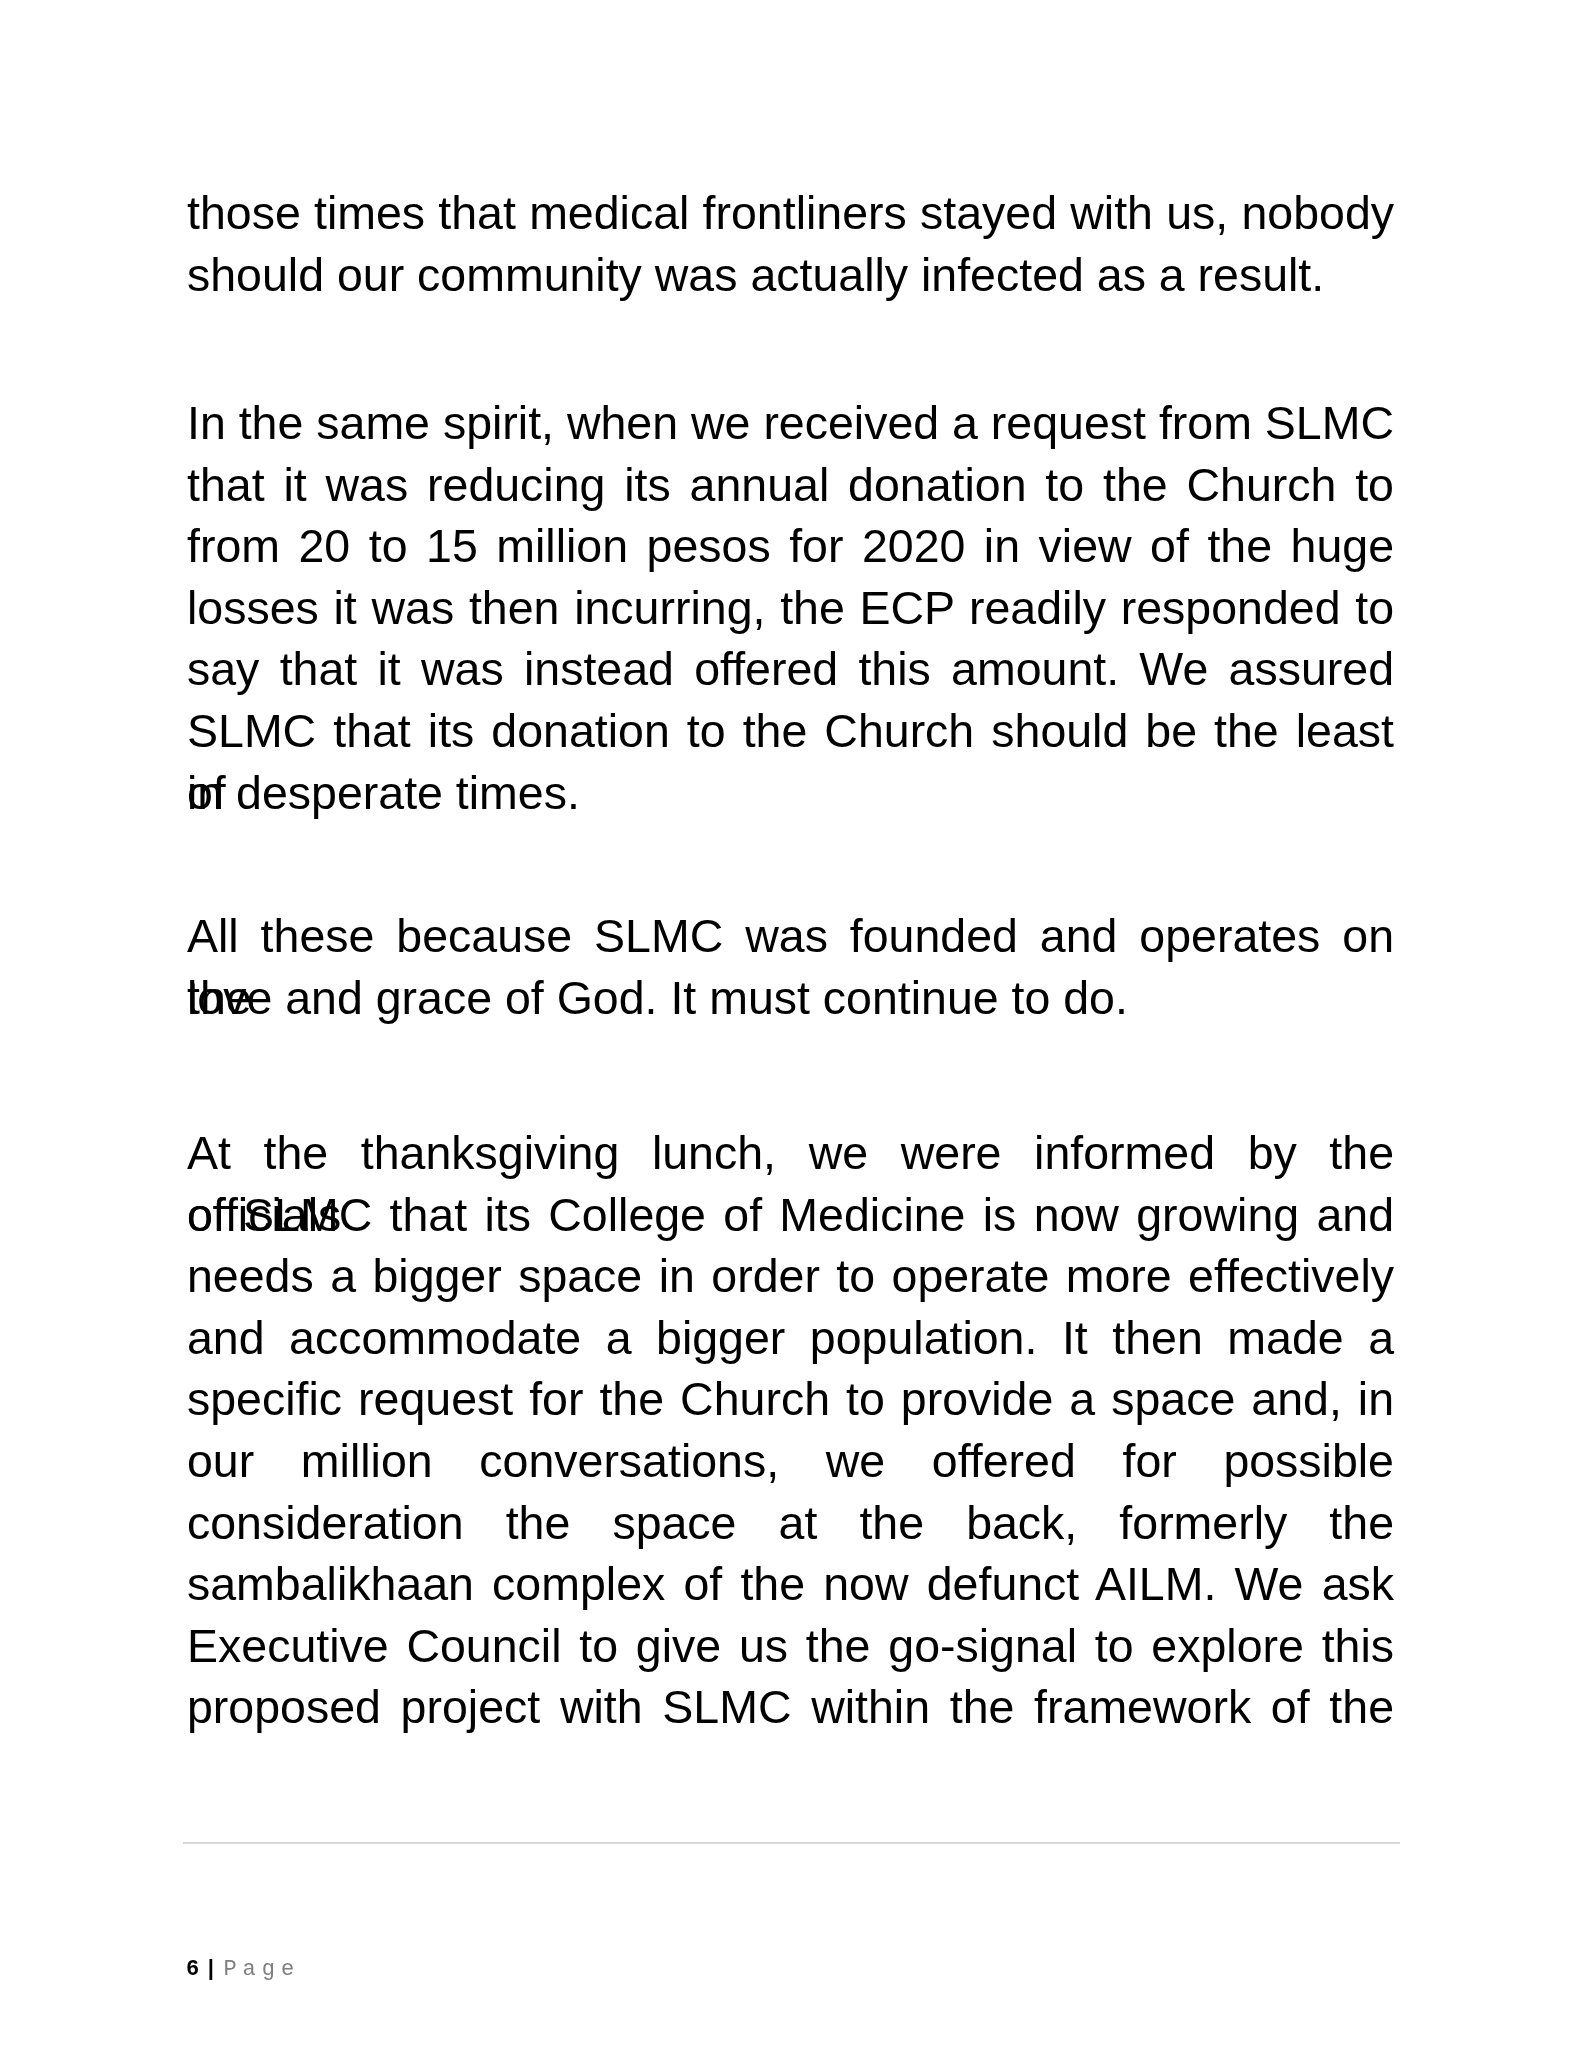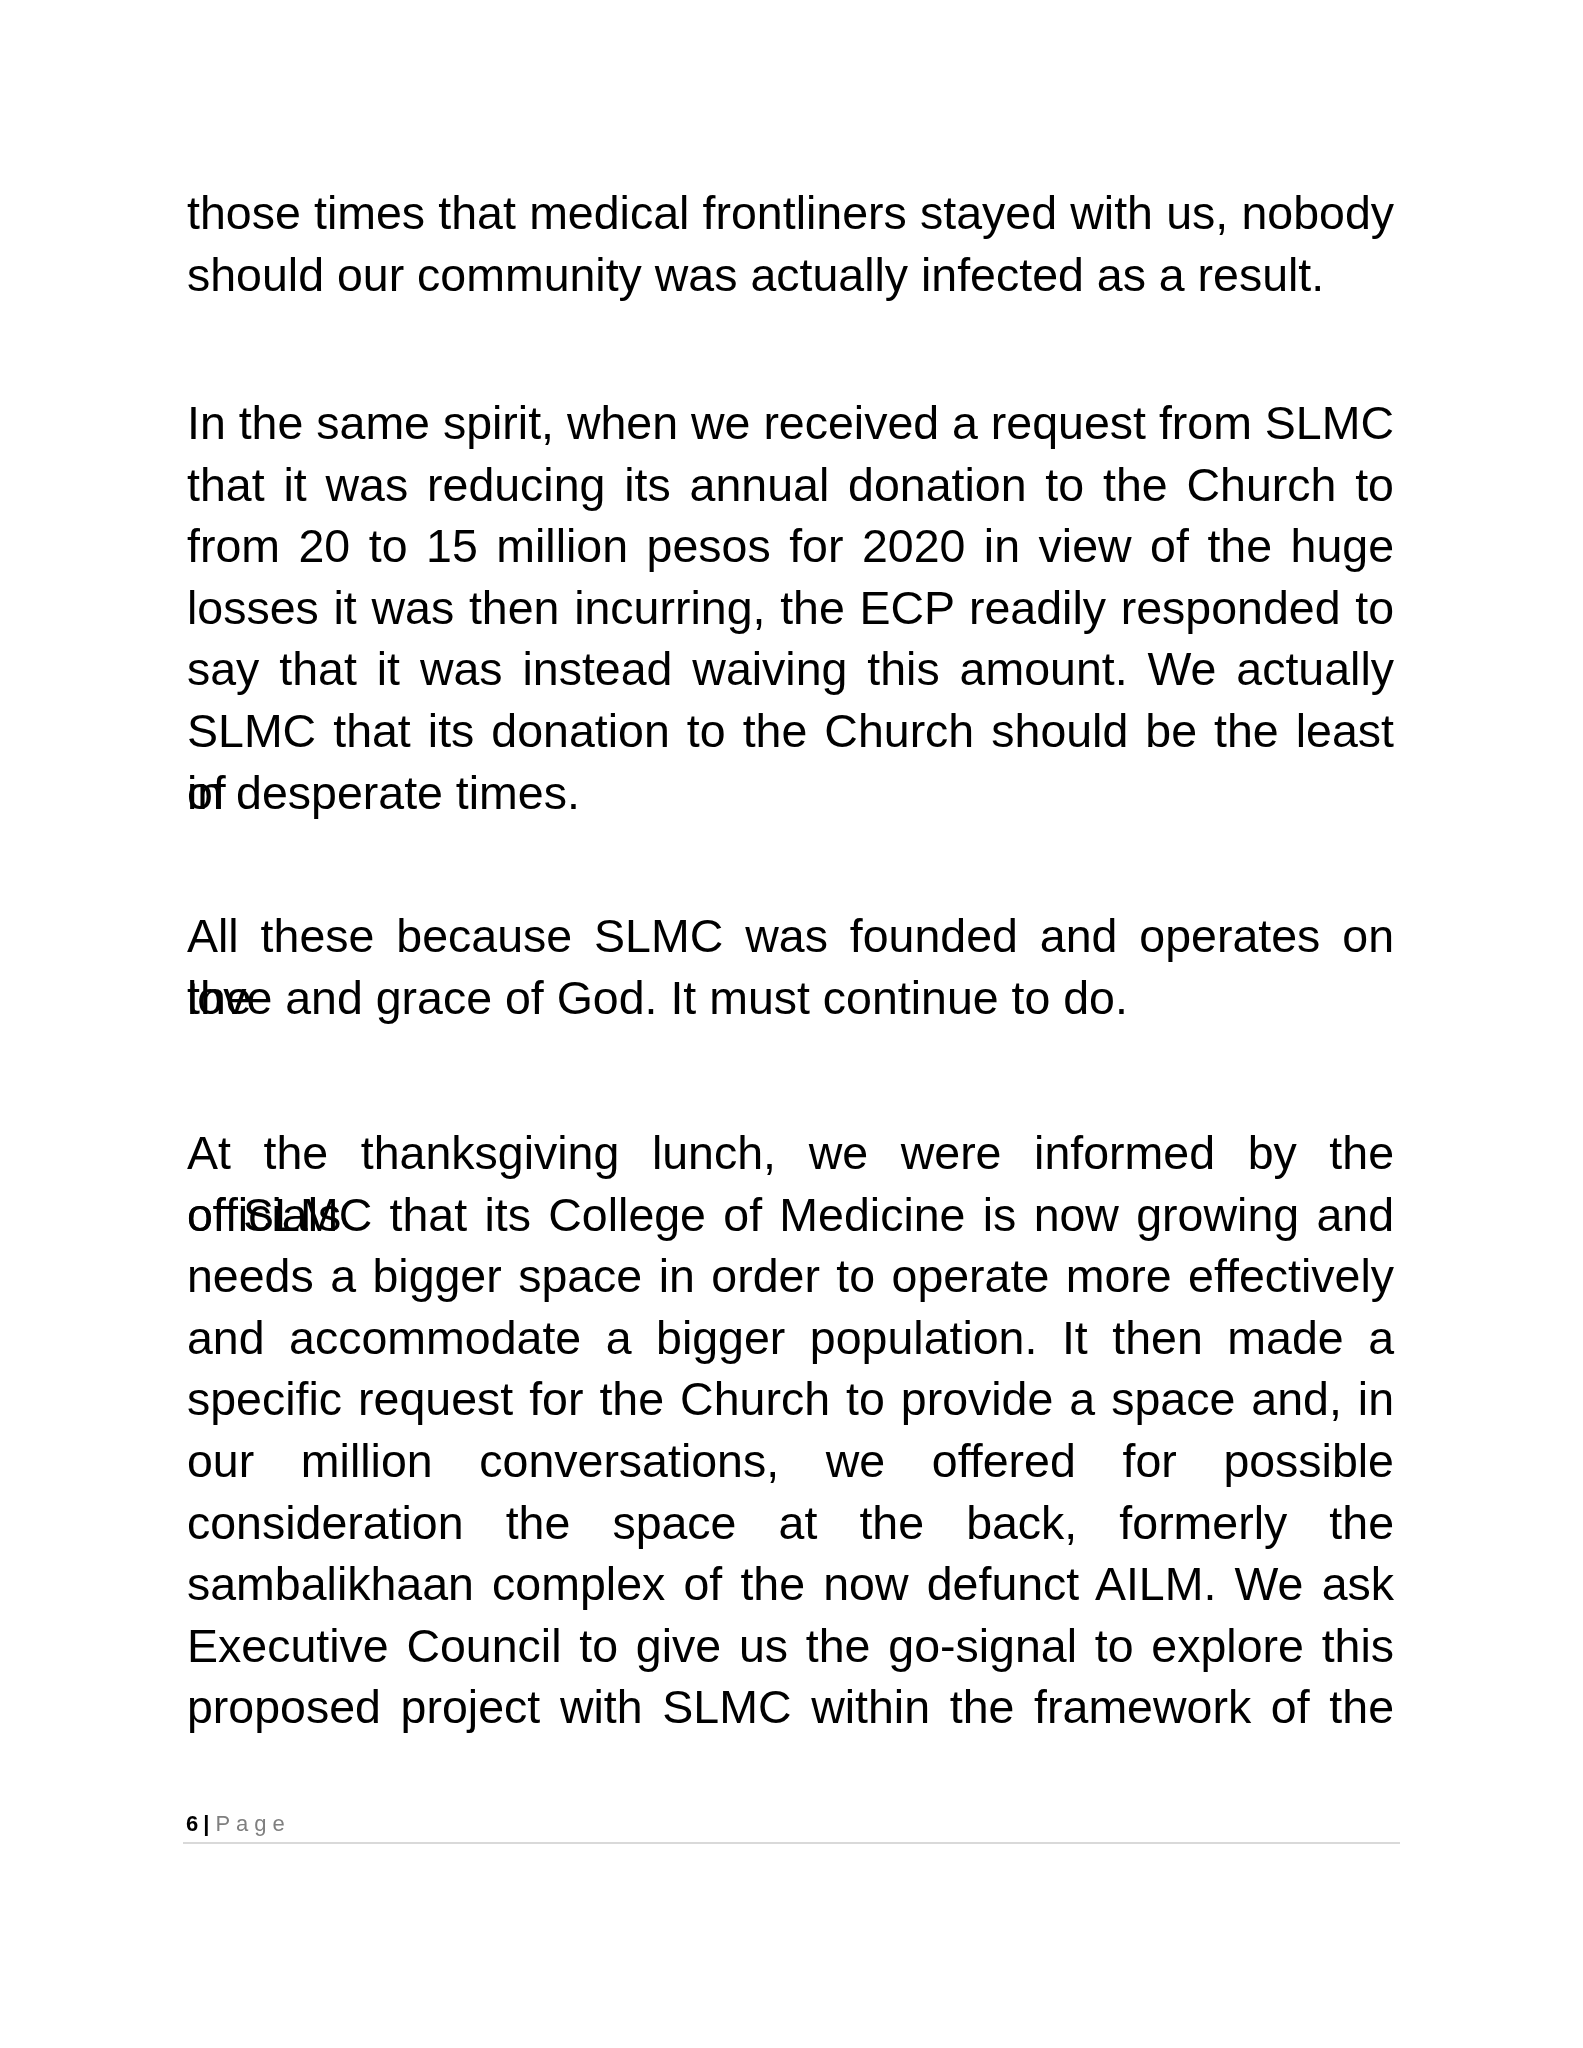--- a/index.html
+++ b/index.html
@@ -25,22 +25,22 @@
   .line.last { text-align: left; text-align-last: left; }
   #p1 { top: 183px; }
   #p2 { top: 393px; }
   #p3 { top: 906px; }
   #p4 { top: 1123px; }
   .footer-rule {
     position: absolute; left: 183px; top: 1842px; width: 1217px; height: 0;
     border-top: 2px solid #d9d9d9;
   }
   .footer {
-    position: absolute; left: 186px; top: 1811px;
-    font-family: Liberation Sans, sans-serif; font-size: 22px; line-height: 26px;
+    position: absolute; left: 186px; top: 1957px;
+    font-family: Liberation Mono, monospace; font-size: 22px; line-height: 26px;
     color: #000;
   }
   .footer .num { font-weight: bold; }
   .footer .sep { font-weight: bold; margin: 0 6px 0 5px; }
   .footer .lbl { color: #7f7f7f; letter-spacing: 6px; }
 </style>
 </head>
 <body>
 
 <div class="page">
@@ -48,21 +48,21 @@
   <div class="para" id="p1">
     <span class="line" style="white-space: normal;">those times that medical frontliners stayed with us, nobody</span>
     <span class="line last">should our community was actually infected as a result.</span>
   </div>
 
   <div class="para" id="p2">
     <span class="line" style="white-space: normal;">In the same spirit, when we received a request from SLMC</span>
     <span class="line" style="white-space: normal;">that it was reducing its annual donation to the Church to</span>
     <span class="line" style="white-space: normal;">from 20 to 15 million pesos for 2020 in view of the huge</span>
     <span class="line" style="white-space: normal;">losses it was then incurring, the ECP readily responded to</span>
-    <span class="line" style="white-space: normal;">say that it was instead waiving this amount. We actually</span>
+    <span class="line" style="white-space: normal;">say that it was instead offered this amount. We assured</span>
     <span class="line" style="white-space: normal;">SLMC that its donation to the Church should be the least of</span>
     <span class="line last">in desperate times.</span>
   </div>
 
   <div class="para" id="p3">
     <span class="line" style="white-space: normal;">All these because SLMC was founded and operates on the</span>
     <span class="line last">love and grace of God. It must continue to do.</span>
   </div>
 
   <div class="para" id="p4">

